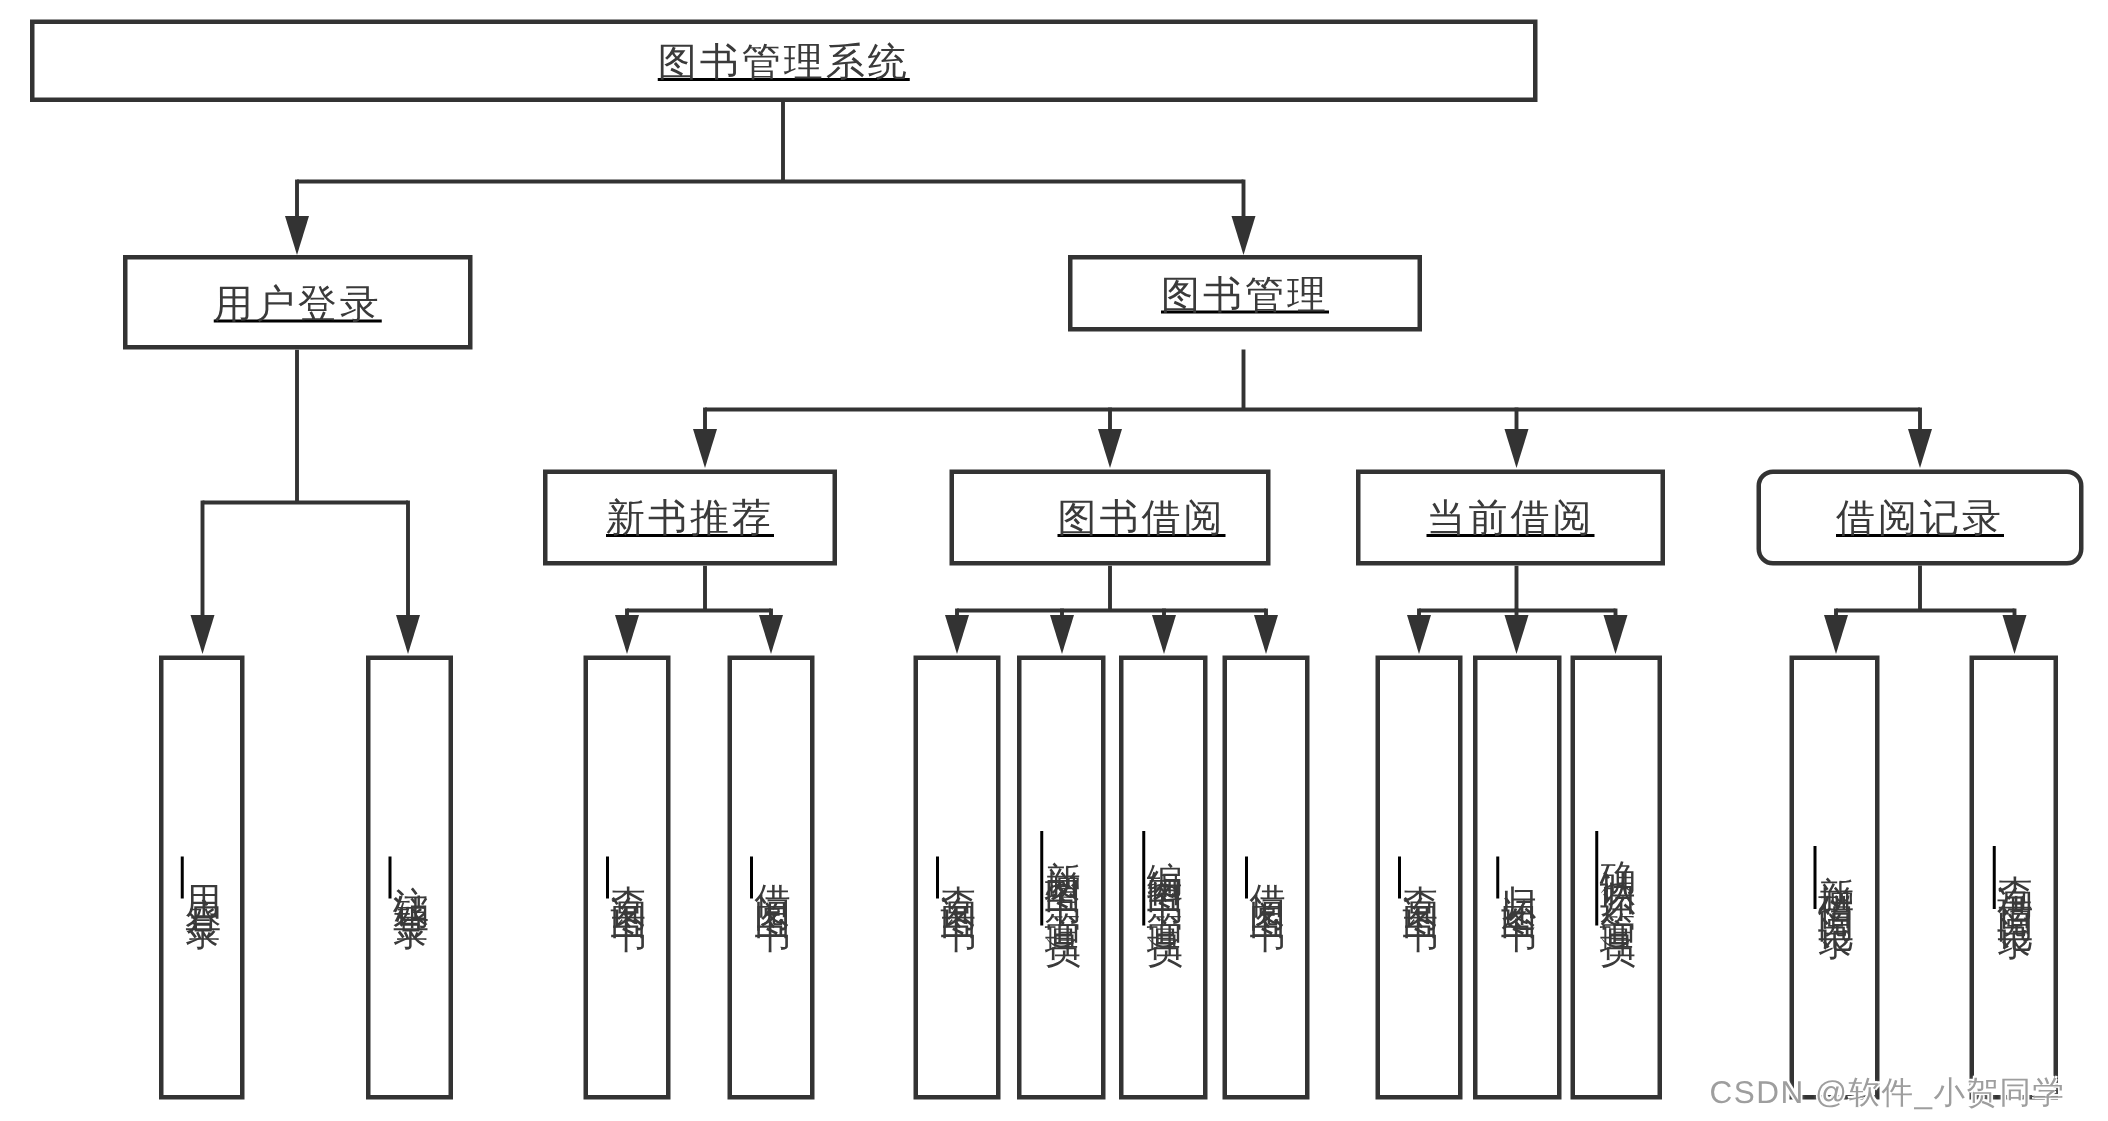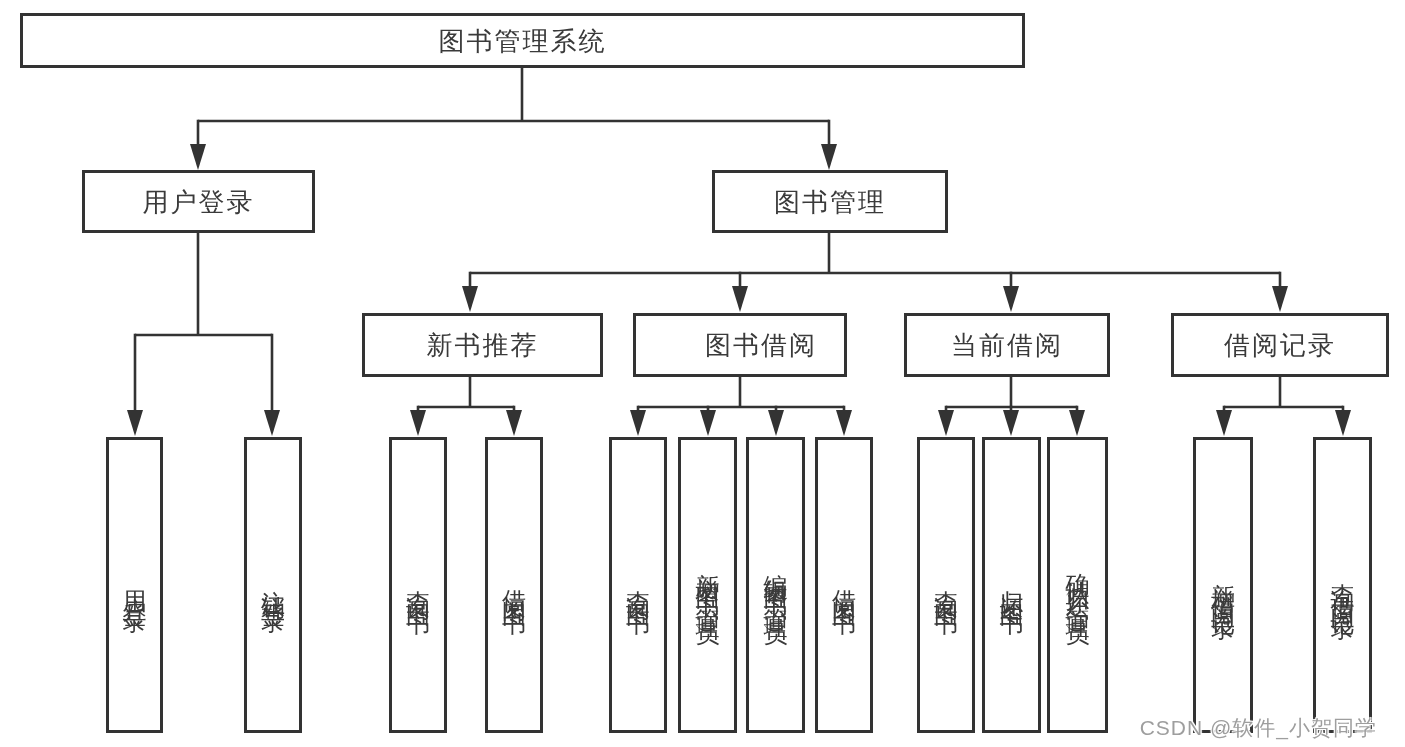--- a/index.html
+++ b/index.html
@@ -11,20 +11,21 @@
     overflow:hidden;
   }
   svg.connectors{position:absolute;left:0;top:0;z-index:1;}
   .box{
     position:absolute;
     box-sizing:border-box;
     background:#ffffff;
     border:3px solid var(--line,#333);
     display:flex;align-items:center;justify-content:center;
     z-index:2;
+    text-decoration:underline;
   }
   .box span{
     color:var(--text,#3a3a3a);
     font-size:26px;
     letter-spacing:2px;
     line-height:1;
     white-space:nowrap;
   }
   .leaf span{
     writing-mode:vertical-rl;
@@ -104,34 +105,34 @@
       <polygon points="1335,410 1351,410 1343,436" fill="#333333"></polygon>
     </svg>
 
   <div class="box" style="left:20px;top:13px;width:1005px;height:55px;">
     <span>图书管理系统</span>
   </div>
 
   <div class="box" style="left:82px;top:170px;width:233px;height:63px;">
     <span>用户登录</span>
   </div>
-  <div class="box" style="left:712px;top:170px;width:236px;height:63px;">
+  <div class="box" style="left:712px;top:170px;width:236px;height:51px;">
     <span>图书管理</span>
   </div>
 
-  <div class="box" style="left:362px;top:313px;width:241px;height:64px;">
+  <div class="box" style="left:362px;top:313px;width:196px;height:64px;">
     <span>新书推荐</span>
   </div>
   <div class="box" style="left:633px;top:313px;width:214px;height:64px;padding-left:42px;">
     <span>图书借阅</span>
   </div>
   <div class="box" style="left:904px;top:313px;width:206px;height:64px;">
     <span>当前借阅</span>
   </div>
-  <div class="box" style="left:1171px;top:313px;width:218px;height:64px;">
+  <div class="box" style="left:1171px;top:313px;width:218px;height:64px;border-radius:11px;">
     <span>借阅记录</span>
   </div>
 
   <div class="box leaf" style="left:106px;top:437px;width:57px;height:296px;">
     <span>用户登录</span>
   </div>
   <div class="box leaf" style="left:244px;top:437px;width:58px;height:296px;">
     <span>注销登录</span>
   </div>
 

